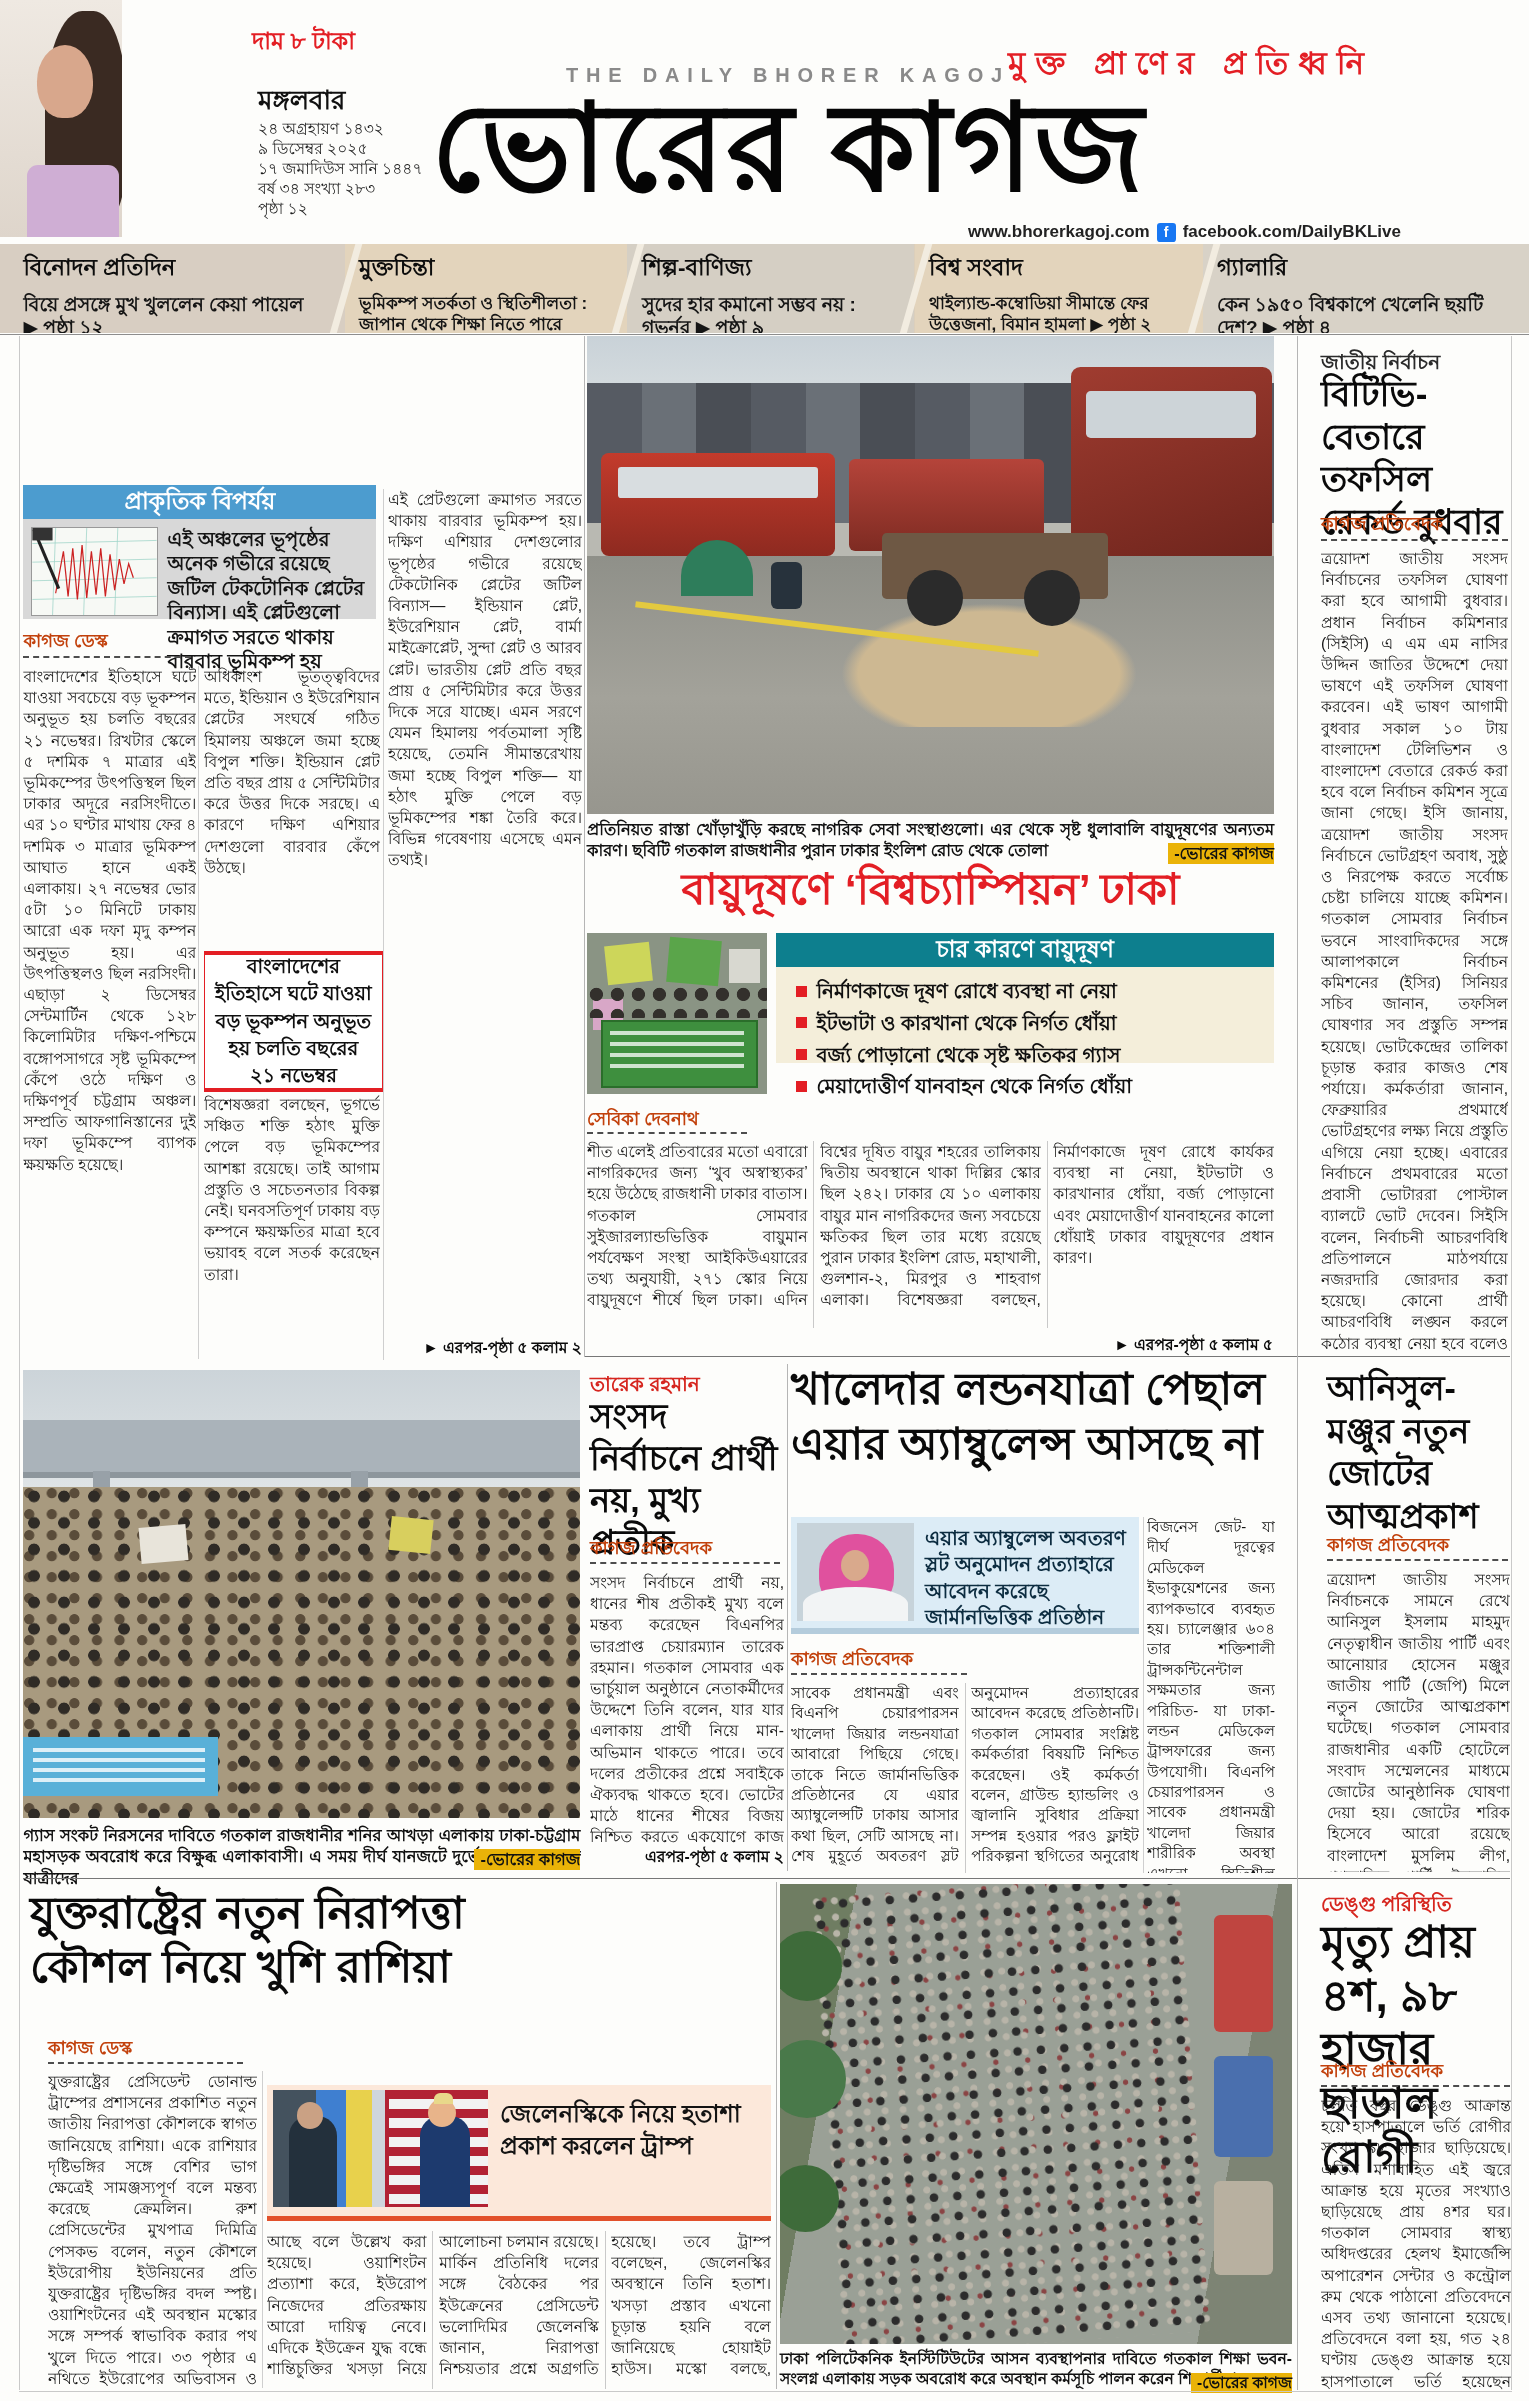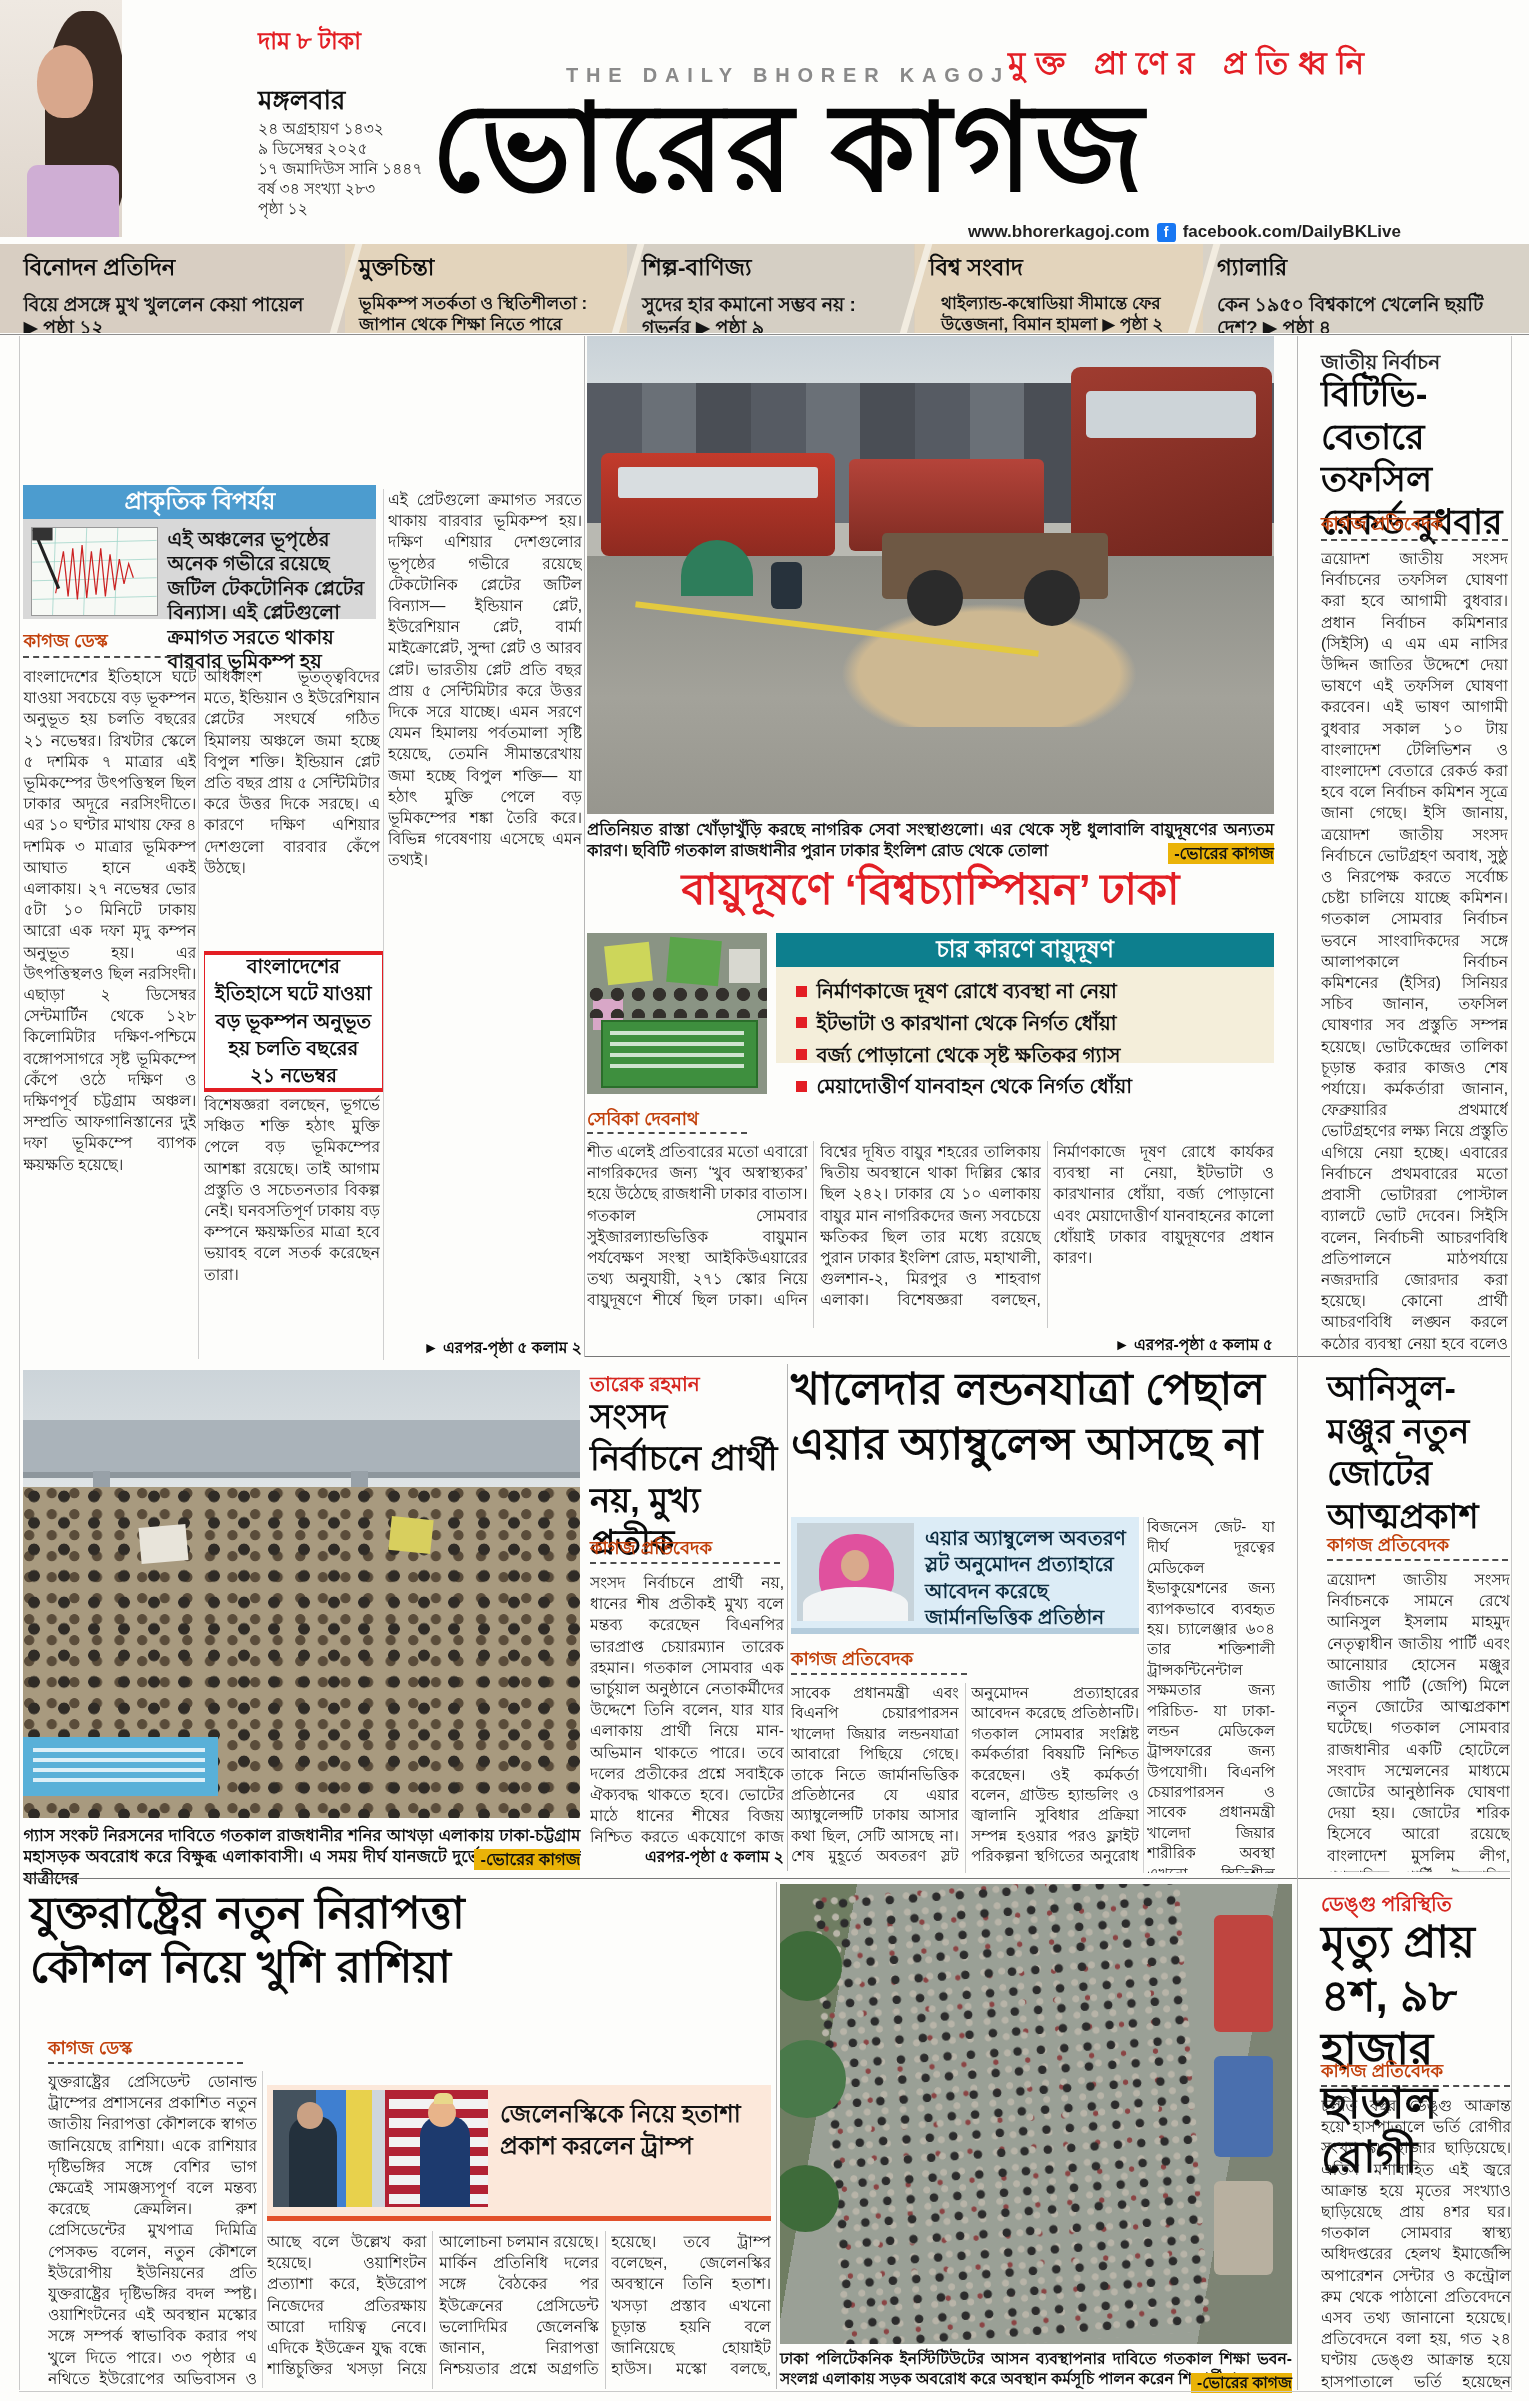--- a/index.html
+++ b/index.html
@@ -69,21 +69,21 @@
 <body>
 
 <div id="paper">
 
   <div class="ph abs" style="left:0;top:0;width:122px;height:237px;background:linear-gradient(180deg,#efe9e2,#ded5cb);">
     <div style="left:45px;top:11px;width:81px;height:215px;background:#3a2a22;border-radius:46% 40% 30% 30%;"></div>
     <div style="left:37px;top:45px;width:56px;height:73px;background:#d8a78c;border-radius:50% 50% 45% 45%;"></div>
     <div style="left:26.5px;top:165px;width:92px;height:72px;background:#cfaed4;border-radius:11px 11px 0 0;"></div>
   </div>
 
-  <div class="abs price" style="left:258px;top:23.4px;">দাম ৮ টাকা</div>
+  <div class="abs price" style="left:252px;top:23.4px;">দাম ৮ টাকা</div>
   <div class="abs day" style="left:258px;top:80px;">মঙ্গলবার</div>
   <div class="abs dates" style="left:258px;top:119px;">
     <div>২৪ অগ্রহায়ণ ১৪৩২</div>
     <div>৯ ডিসেম্বর ২০২৫</div>
     <div>১৭ জমাদিউস সানি ১৪৪৭</div>
     <div>বর্ষ ৩৪ সংখ্যা ২৮৩</div>
     <div>পৃষ্ঠা ১২</div>
   </div>
 
   <div class="abs mast-en" style="left:437px;top:64px;width:702px;">THE DAILY BHORER KAGOJ</div>
@@ -117,21 +117,21 @@
       <div class="tz-tx" style="font-size:17px;line-height:21px;"><span>ভূমিকম্প সতর্কতা ও স্থিতিশীলতা : জাপান থেকে শিক্ষা নিতে পারে বাংলাদেশ</span>
         </div>
     </div>
     <div class="cell" style="left:642px;width:261px;">
       <div class="tz-sec">শিল্প-বাণিজ্য</div>
       <div class="tz-tx"><span>সুদের হার কমানো সম্ভব নয় : গভর্নর</span>
         <span class="tz-pg">▶ পৃষ্ঠা ৯</span></div>
     </div>
     <div class="cell" style="left:929px;width:261px;">
       <div class="tz-sec">বিশ্ব সংবাদ</div>
-      <div class="tz-tx" style="font-size:17px;line-height:21px;margin-left:12px;"><span>থাইল্যান্ড-কম্বোডিয়া সীমান্তে ফের উত্তেজনা, বিমান হামলা</span>
+      <div class="tz-tx" style="font-size:17px;line-height:21px;"><span>থাইল্যান্ড-কম্বোডিয়া সীমান্তে ফের উত্তেজনা, বিমান হামলা</span>
         <span class="tz-pg">▶ পৃষ্ঠা ২</span></div>
     </div>
     <div class="cell" style="left:1217px;width:289px;">
       <div class="tz-sec">গ্যালারি</div>
       <div class="tz-tx"><span>কেন ১৯৫০ বিশ্বকাপে খেলেনি ছয়টি দেশ?</span>
         <span class="tz-pg">▶ পৃষ্ঠা ৪</span></div>
     </div>
   </div>
   <div class="hline" style="left:0;top:334px;width:1530px;background:#8d8d8d;"></div>
 

